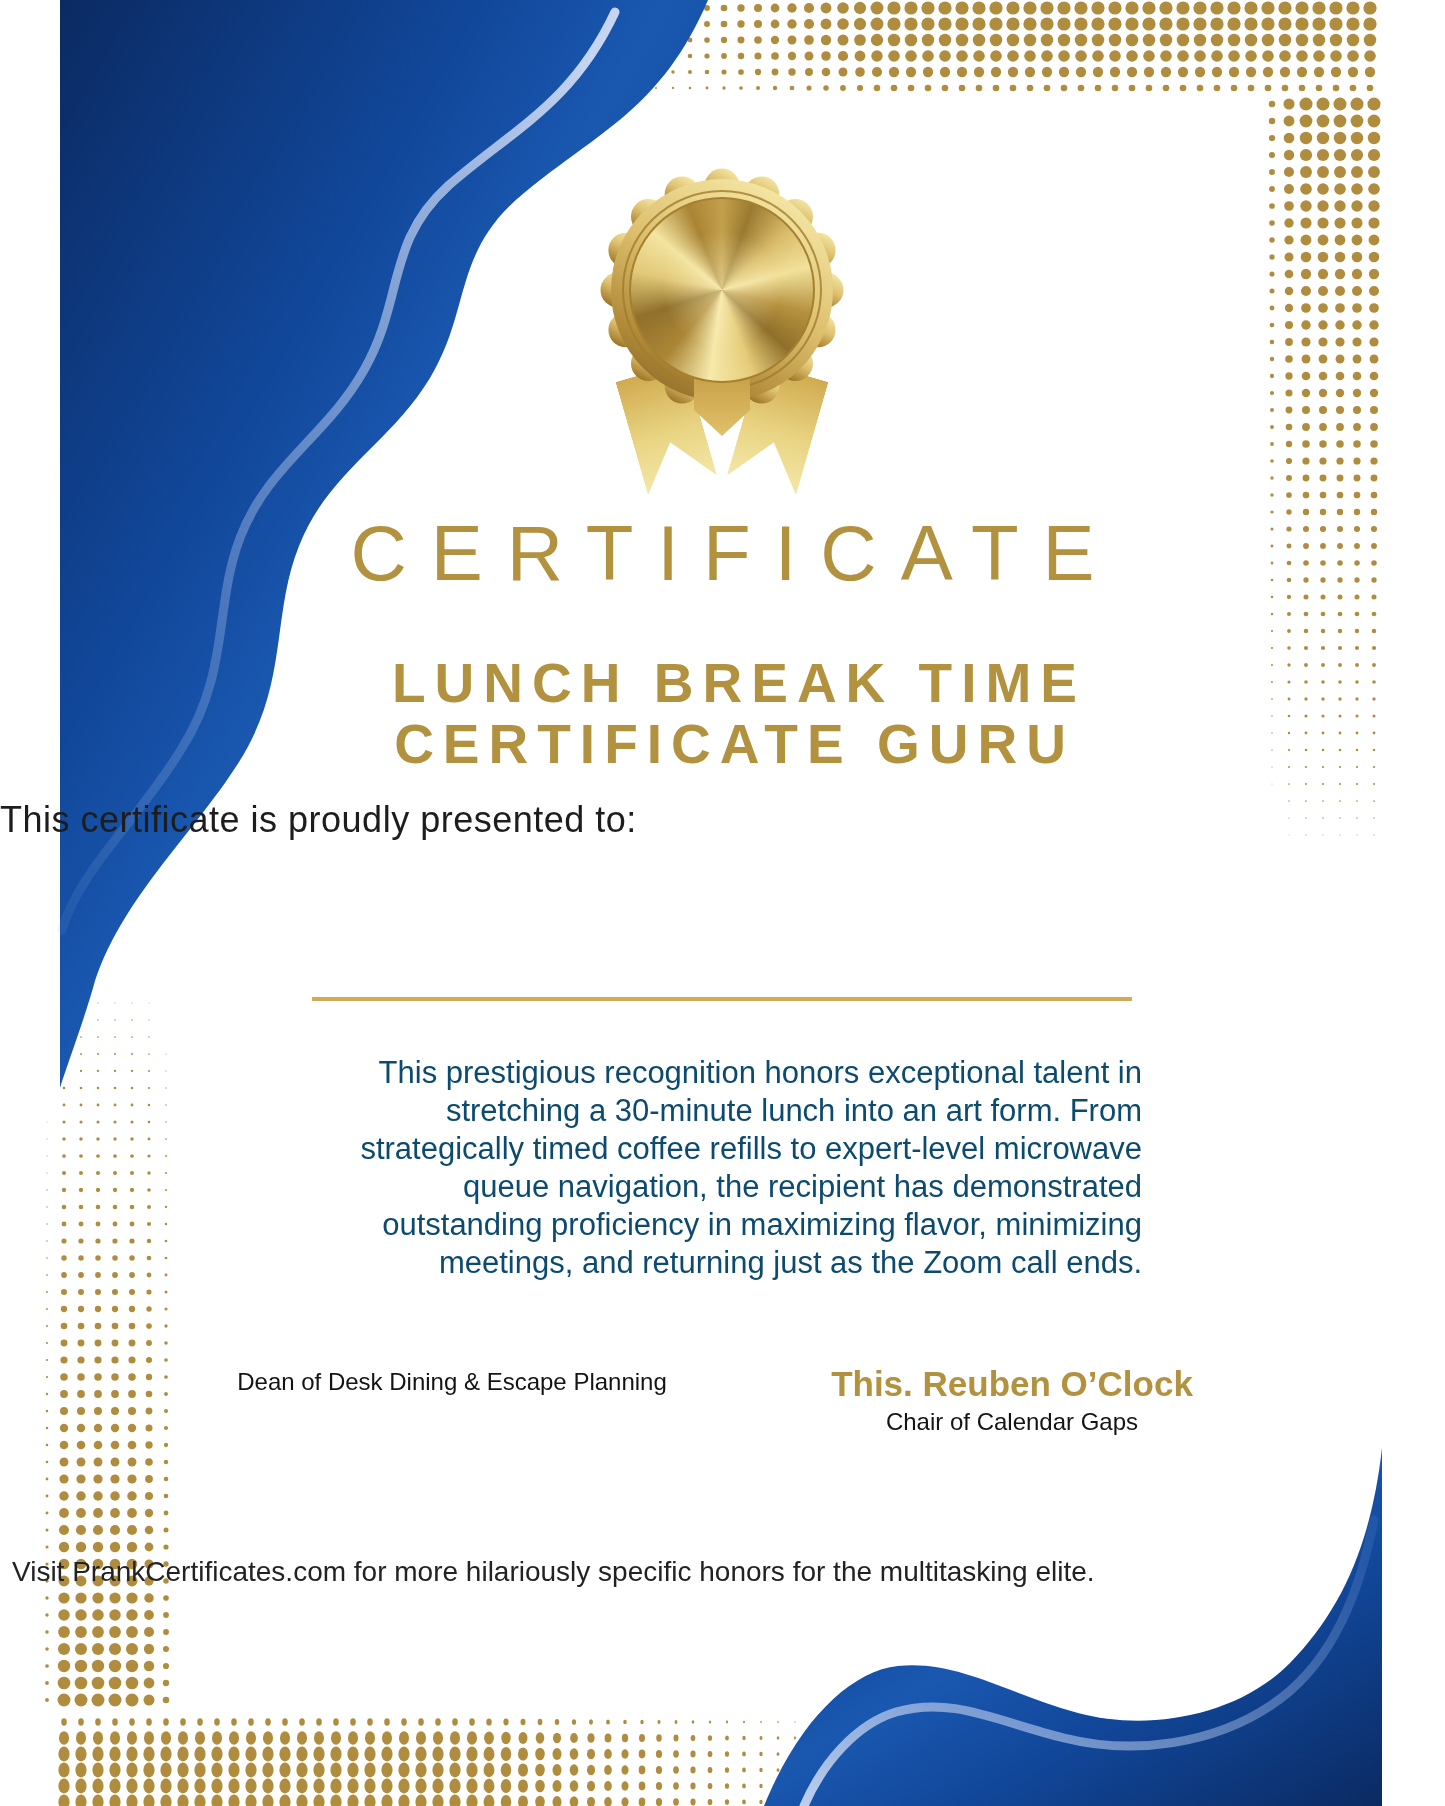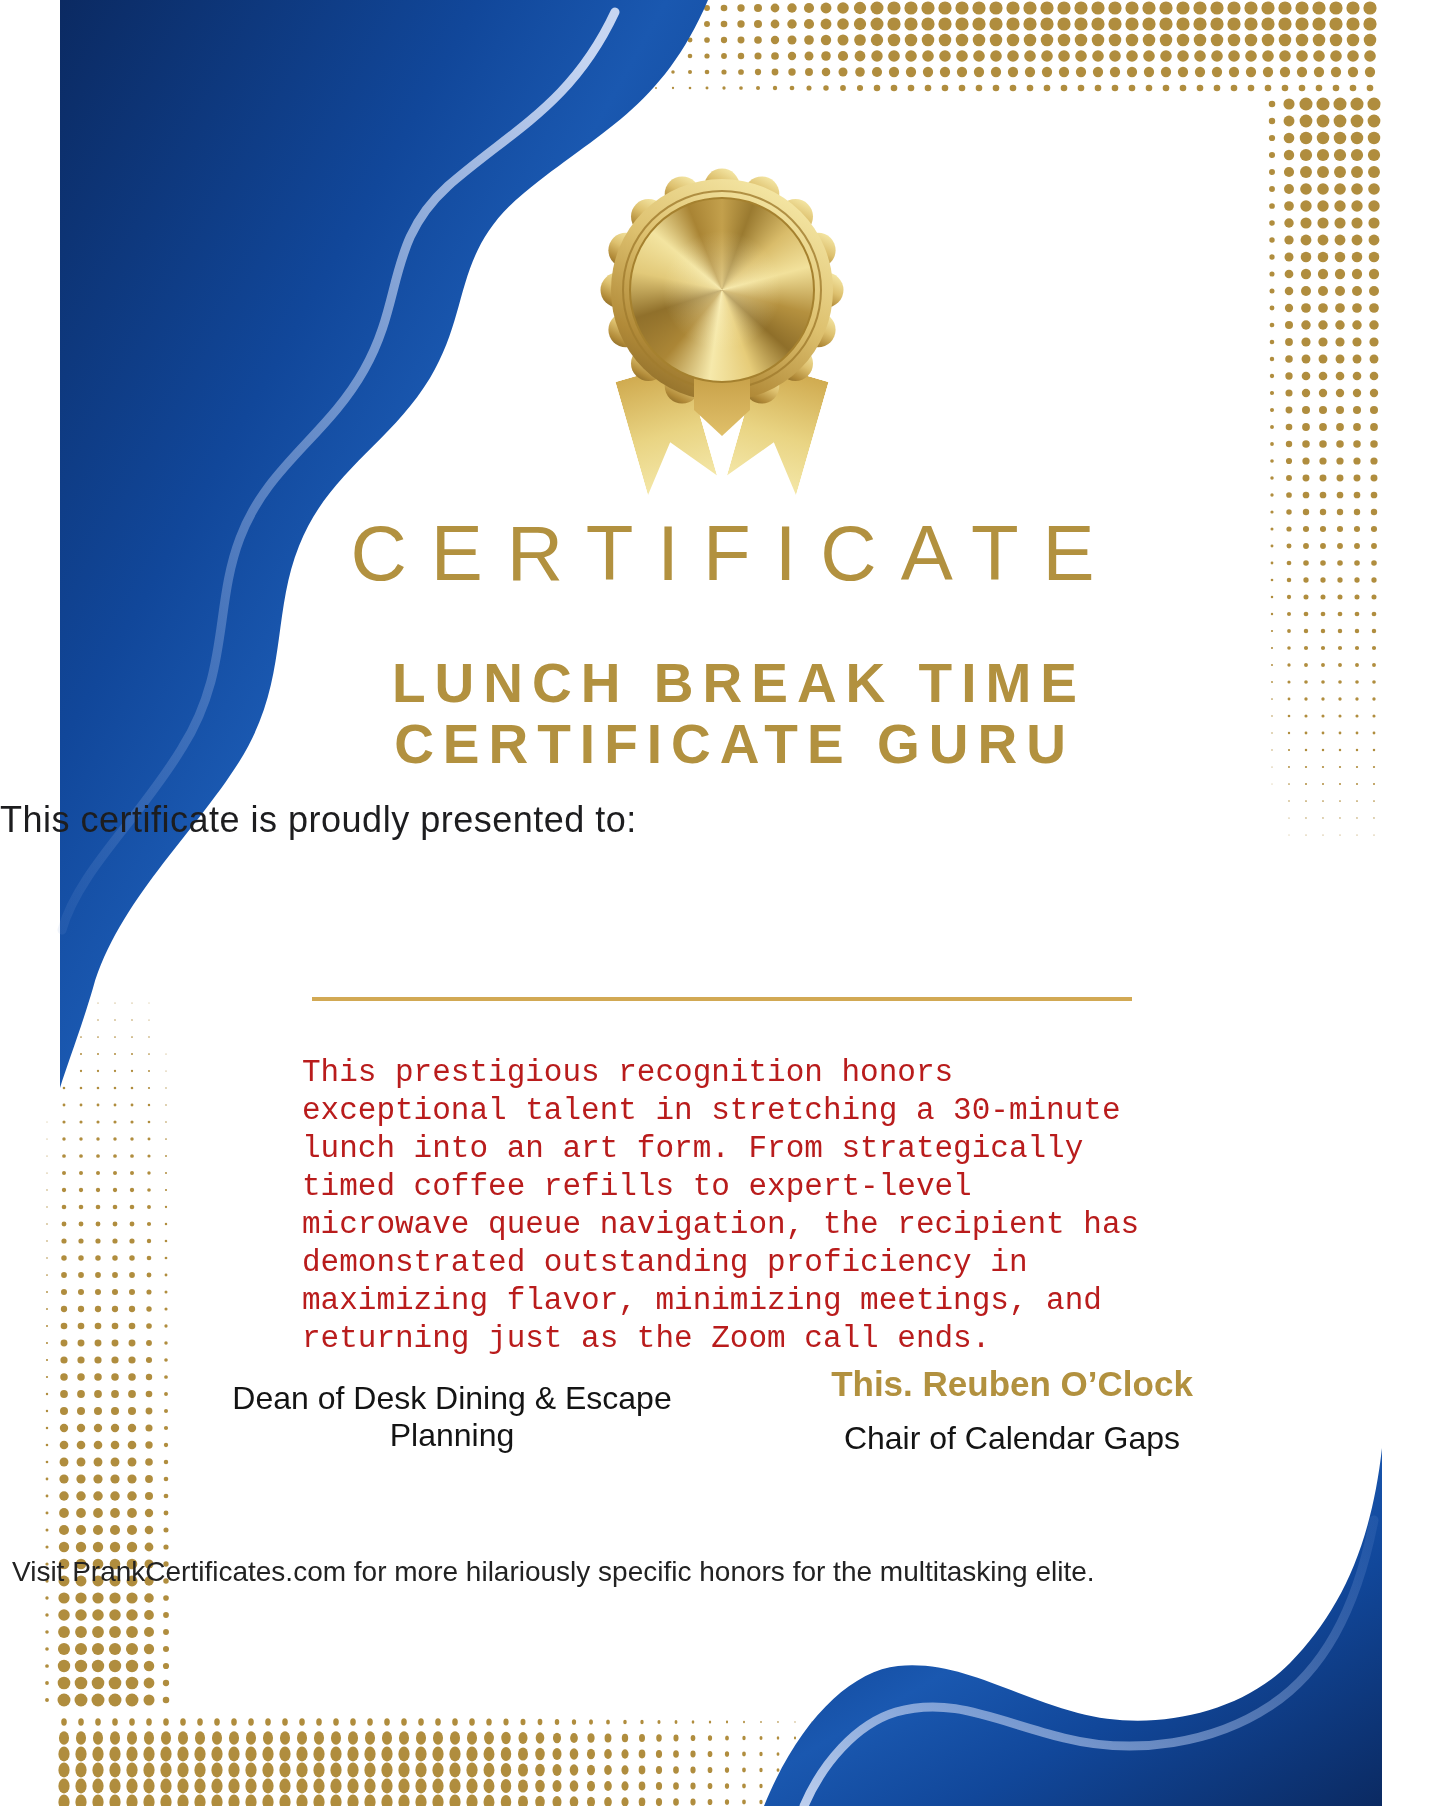--- a/index.html
+++ b/index.html
@@ -29,27 +29,27 @@
             #e2c979 262deg, #f3e4a0 290deg, #a98434 318deg, #c3a04c 340deg, #9a7a30 360deg);}
 
   
   .cert-title{position:absolute;top:514px;left:0;width:100%;margin:0;text-align:center;z-index:3;
         font-size:78px;font-weight:400;letter-spacing:24px;text-indent:24px;color:#b2913f;line-height:1;}
   .award-title{position:absolute;top:641px;left:0;width:100%;margin:12px;text-align:center;z-index:3;
         font-size:55px;font-weight:700;letter-spacing:9px;text-indent:9px;line-height:61px;color:#b2913f;}
   .presented{position:absolute;top:799px;left:0;width:100%;margin:0;z-index:3;
         font-size:36px;font-weight:400;color:#1d1d1f;letter-spacing:0.5px;}
   .name-line{position:absolute;top:997px;left:312px;width:820px;height:4px;background:#d2a954;z-index:3;}
-  .desc{position:absolute;top:1054px;left:302px;width:840px;margin:0;text-align:left;z-index:3;
-        font-family:Liberation Mono, monospace;font-size:31px;line-height:38px;color:#b91c1c;}
+  .desc{position:absolute;top:1054px;left:302px;width:840px;margin:0;text-align:right;z-index:3;
+        font-family:Liberation Sans, sans-serif;font-size:31px;line-height:38px;color:#0c4a6e;}
   .sig{position:absolute;width:560px;text-align:center;z-index:3;}
   .sig-left{left:172px;top:1364px;}
   .sig-right{left:732px;top:1364px;}
   .sig-name{font-size:35px;font-weight:700;color:#b2913f;}
-  .sig-title{margin-top:16px;font-size:32px;color:#141414;}
+  .sig-title{margin-top:4px;font-size:24px;color:#141414;}
   .disclaimer{position:absolute;top:1570px;left:0;width:100%;margin:0;text-align:center;z-index:3;
         font-size:25px;font-weight:700;color:#0e0e0e;}
   .site-line{position:absolute;top:1544px;left:0;width:100%;margin:12px;text-align:left;z-index:3;
         font-size:28px;font-weight:400;color:#222222;}
 </style>
 </head>
 <body>
 
 <div class="page">
 

